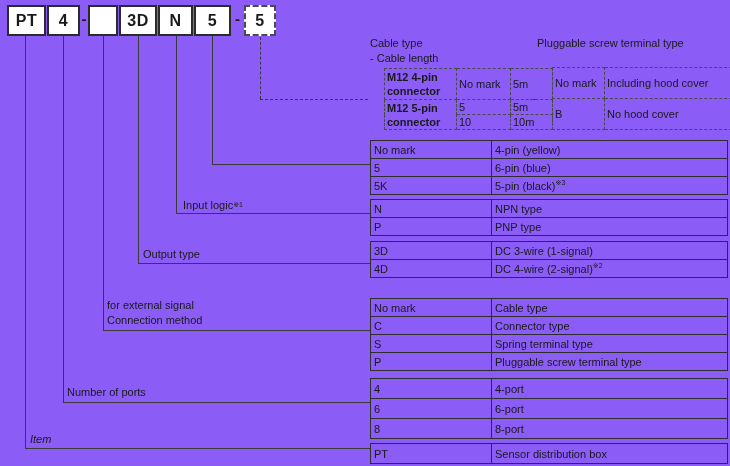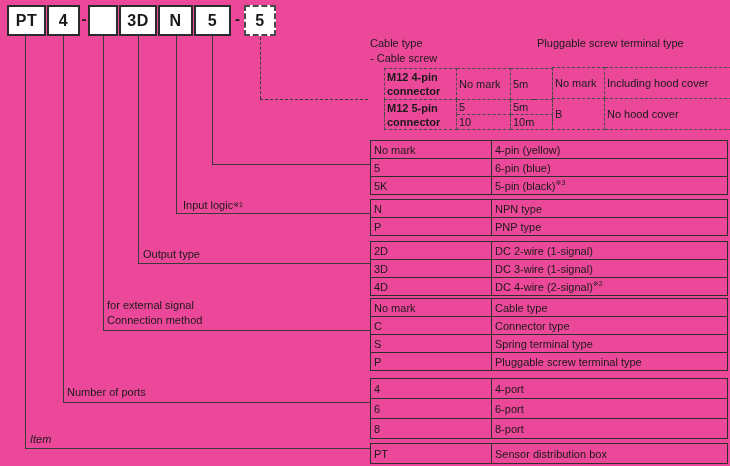--- a/index.html
+++ b/index.html
@@ -1,17 +1,17 @@
 <!DOCTYPE html>
 <html><head>
 <meta charset="utf-8">
 <style>
   html,body{margin:0;padding:0;background:#fff;}
   #stage{
-    position:relative;width:730px;height:466px;background:#ec4899;overflow:hidden;
+    position:relative;width:730px;height:466px;background:#8b5cf6;overflow:hidden;
     font-family:"Liberation Sans","DejaVu Sans",sans-serif;color:#1a1a1a;
   }
   
   .code-box{
     position:absolute;top:5px;height:31px;box-sizing:border-box;
     border:2px solid #2b2b2b;background:#fff;text-align:center;
     font-weight:bold;font-size:16px;line-height:27px;letter-spacing:0.5px;
   }
   .code-box.dashed{border:2px dashed #4a4a4a;}
   .sep{
@@ -92,21 +92,21 @@
     <div>for external signal</div>
     <div>Connection method</div>
   </div>
 
   <div class="label" style="left:67px;top:385px;">Number of ports</div>
 
   <div class="label" style="left:30px;top:432px;font-style:italic;">Item</div>
 
   <div class="label" style="left:370px;top:36px;">
     <div>Cable type</div>
-    <div>- Cable screw</div>
+    <div>- Cable length</div>
   </div>
   <div class="label" style="left:537px;top:36px;">
     <div>Pluggable screw terminal type</div>
   </div>
 
   <table class="dash-table" style="left:368px;top:68px;width:162px;">
     <tbody>
         <tr style="height:31px;">
       <td class="bold" style="width:68px;">M12 4-pin connector</td>
       <td style="width:50px;">No mark</td>
@@ -162,24 +162,20 @@
     </tr>
     <tr>
       <td class="code">P</td>
       <td><span>PNP type</span></td>
     </tr>
   </tbody>
     </table>
 
   <table class="spec-table rh18" style="top:241px;">
     <tbody>
-        <tr>
-      <td class="code">2D</td>
-      <td><span>DC 2-wire (1-signal)</span></td>
-    </tr>
     <tr>
       <td class="code">3D</td>
       <td><span>DC 3-wire (1-signal)</span></td>
     </tr>
     <tr>
       <td class="code">4D</td>
       <td><span>DC 4-wire (2-signal)</span><sup class="note">※2</sup></td>
     </tr>
   </tbody>
     </table>

